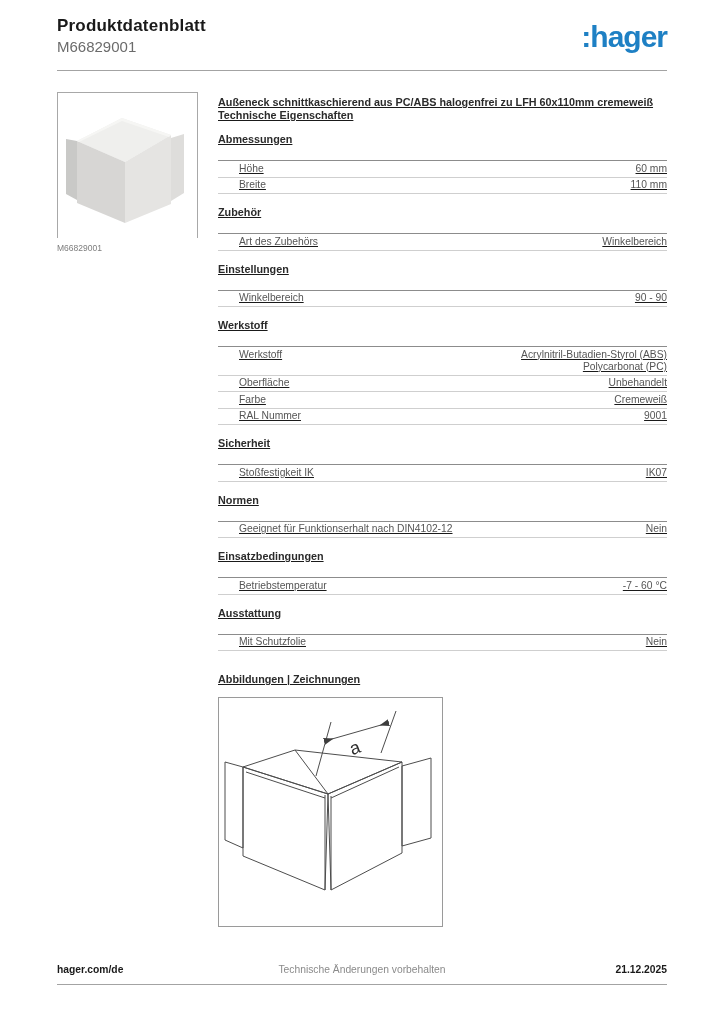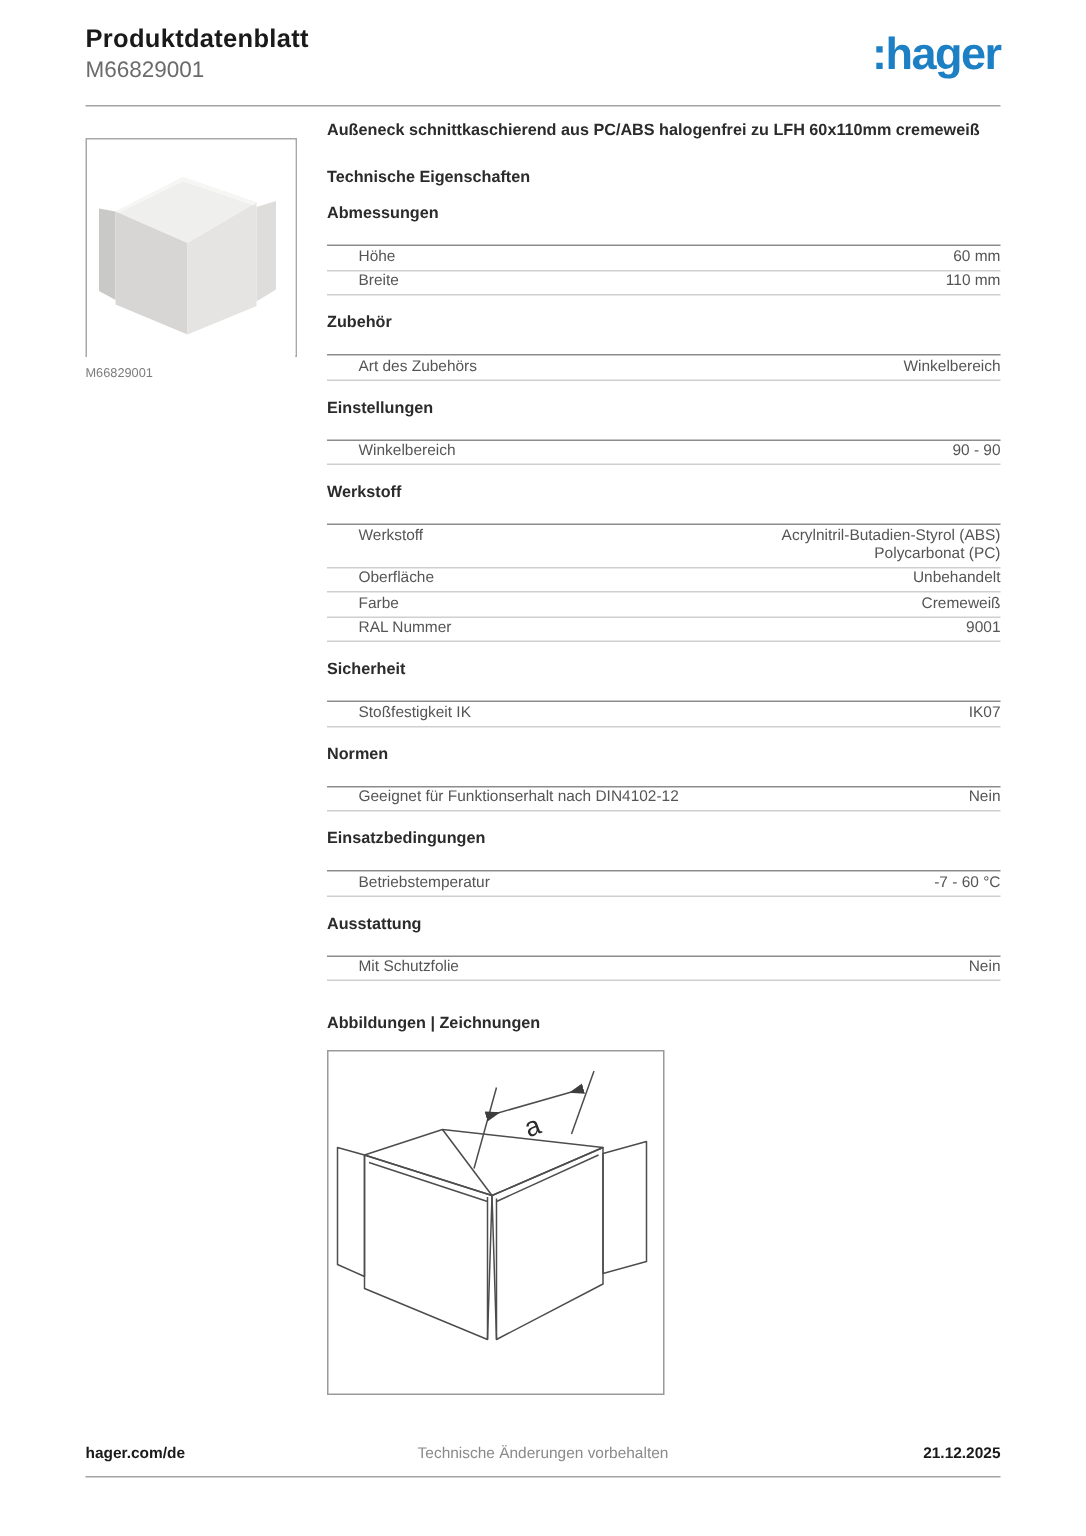--- a/index.html
+++ b/index.html
@@ -24,23 +24,23 @@
 
   
   .product-image-box {
     position:absolute; left:57px; top:92px; width:141px; height:146px;
     border:1px solid #a8a8a8; background:#fff;
   }
   .product-image-box svg { display:block; margin:1px auto 0; }
   .image-caption { position:absolute; left:57px; top:243px; font-size:8.5px; color:#7d7d7d; }
 
   
-  .content { position:absolute; left:218px; top:81px; width:449px; }
+  .content { position:absolute; left:218px; top:96px; width:449px;text-decoration:underline; }
   .prod-title { font-size:10.8px; font-weight:bold; line-height:13px; color:#2b2b2b; }
-  .tech-title { font-size:10.8px; font-weight:bold; margin-top:18px; line-height:12px; color:#2b2b2b; }
+  .tech-title { font-size:10.8px; font-weight:bold; line-height:12px; color:#2b2b2b; }
 
   .section { margin-top:12px; }
   .section-heading {
     font-size:10.8px; font-weight:bold; color:#2b2b2b;
     line-height:12px; padding-bottom:15px; border-bottom:1px solid #8c8c8c;
   }
   .row {
     display:flex; justify-content:space-between; align-items:flex-start;
     font-size:10.3px; line-height:12px; color:#555;
     padding:1.5px 0 2px 0; border-bottom:1px solid #cfcfcf;

